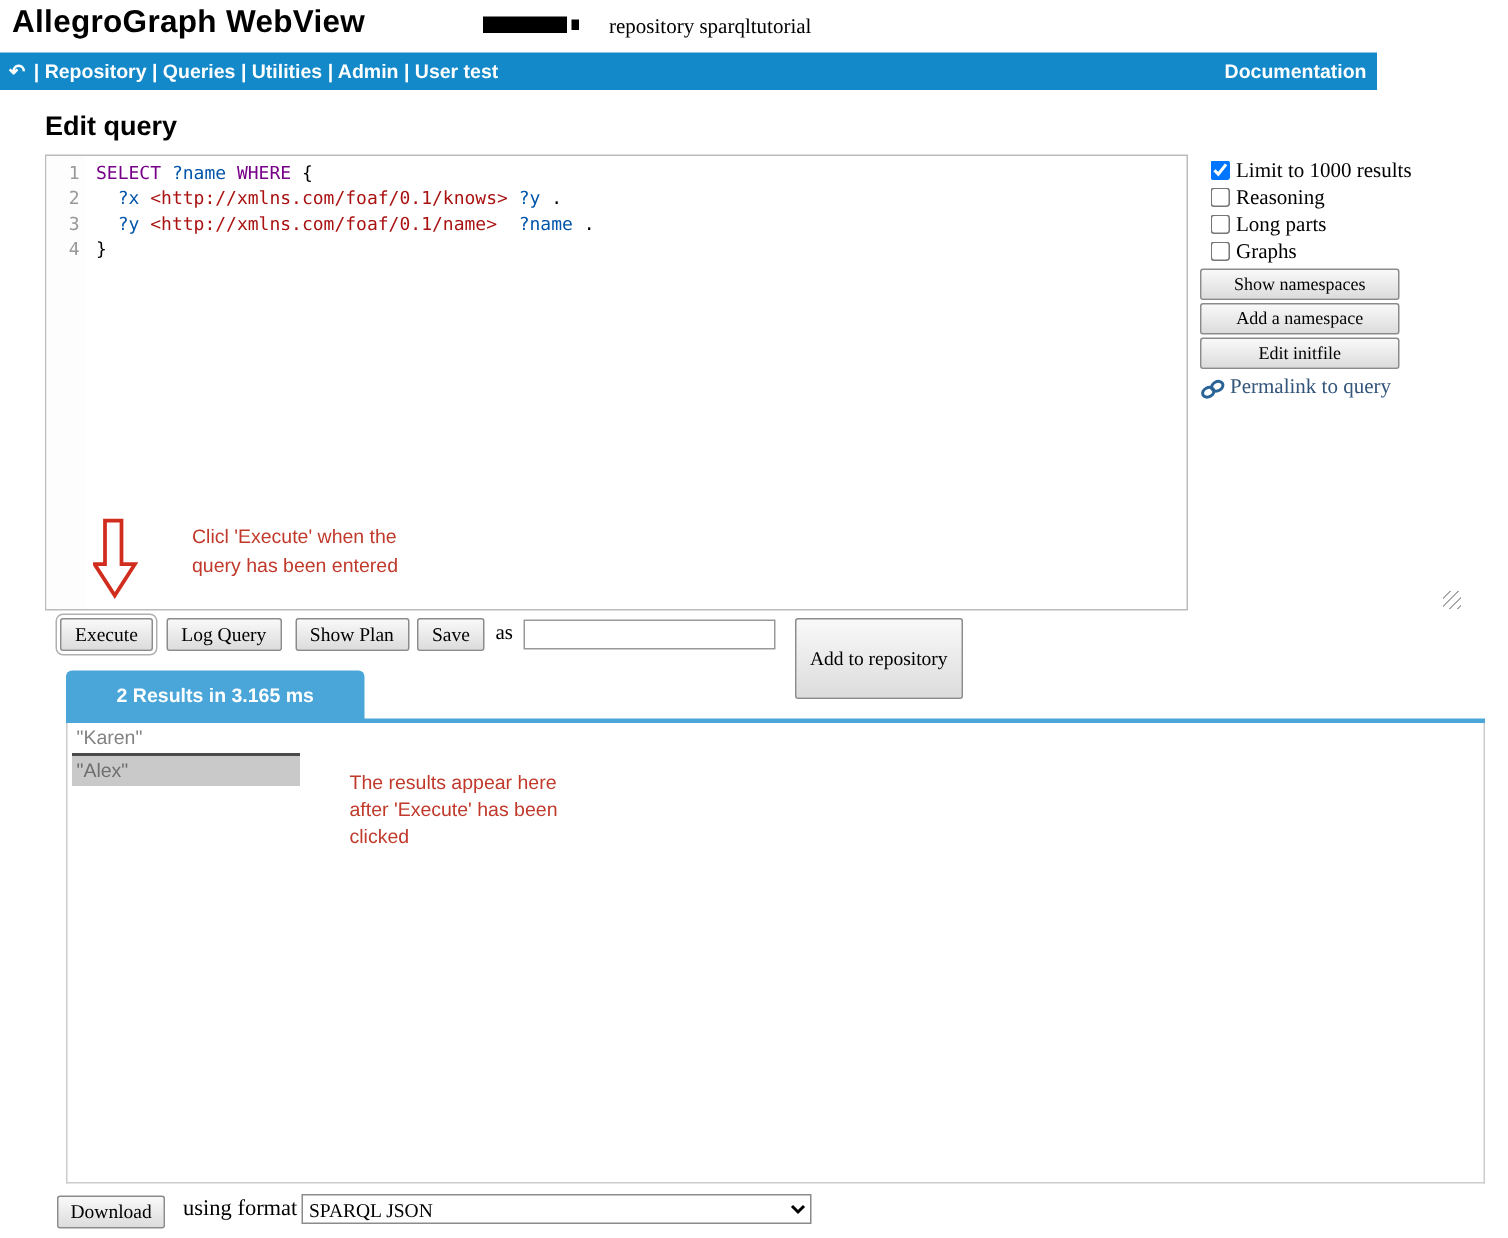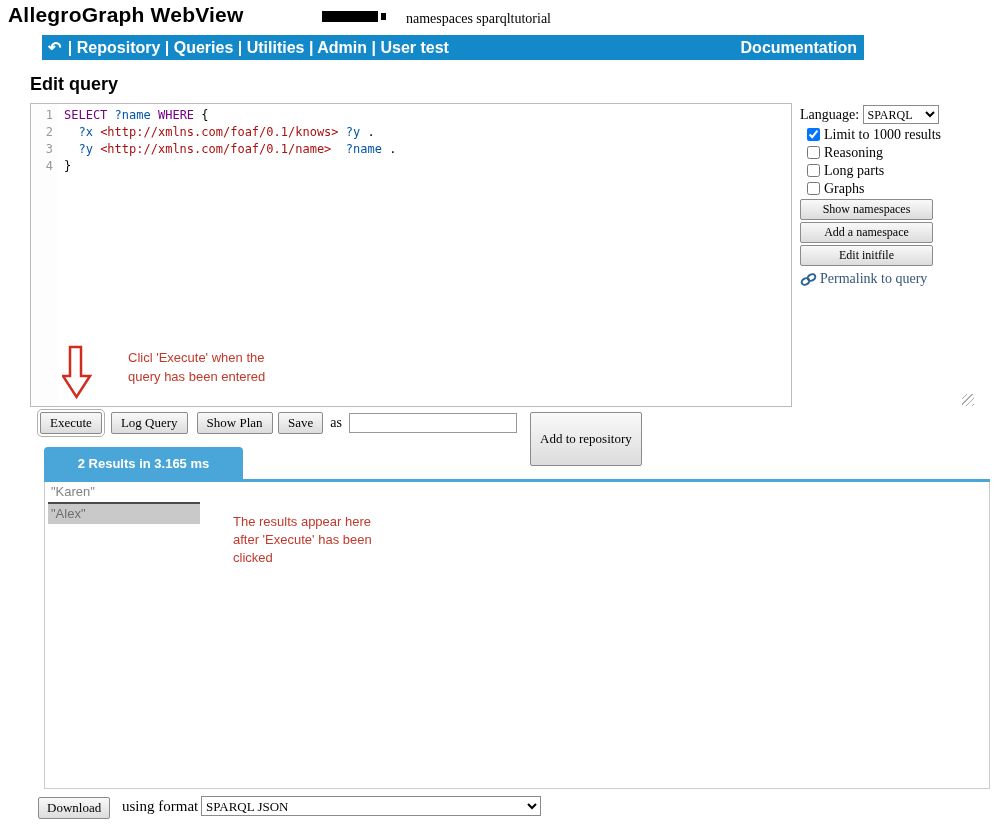--- a/index.html
+++ b/index.html
@@ -15,22 +15,22 @@
   body{
     width:1005px;height:825px;position:relative;background:#fff;
     font-family:"Liberation Sans",sans-serif;color:#000;overflow:hidden;
   }
   
   .app-title{position:absolute;left:8px;top:3px;font-size:21px;font-weight:bold;letter-spacing:.2px;}
   .redact-bar{position:absolute;left:322px;top:11px;width:56px;height:11px;background:#000;}
   .redact-dot{position:absolute;left:381px;top:13px;width:5px;height:7px;background:#000;}
   .repo-label{position:absolute;left:406px;top:11px;font-family:"Liberation Serif",serif;font-size:14px;}
   
-  .nav{position:absolute;left:0;top:35px;width:822px;height:25px;background:var(--nav-blue);
-       color:#fff;font-size:16px;font-weight:bold;line-height:25px;margin-left:42px;}
+  .nav{position:absolute;left:0;top:35px;width:918px;height:25px;background:var(--nav-blue);
+       color:#fff;font-size:13px;font-weight:bold;line-height:25px;}
   .nav-left{position:absolute;left:6px;top:0;white-space:pre;}
   .back-icon{display:inline-block;margin-right:2px;cursor:pointer;font-weight:bold;}
   .nav-item{cursor:pointer;}
   .nav-doc{position:absolute;right:7px;top:0;cursor:pointer;}
   
   .page-title{position:absolute;left:30px;top:74px;font-size:18px;font-weight:bold;}
   
   .editor{position:absolute;left:30px;top:103px;width:762px;height:304px;border:1px solid #bbb;background:#fff;display:flex;}
   .gutter{width:26px;padding:3px 4px 0 0;text-align:right;color:#999;
           font-family:"DejaVu Sans Mono",monospace;font-size:12px;line-height:17px;background:#fdfdfd;}
@@ -88,21 +88,21 @@
   .using-format{position:absolute;left:122px;top:798px;font-family:"Liberation Serif",serif;font-size:15px;}
   .format-select{position:absolute;left:201px;top:796px;width:340px;height:20px;
                  font-family:"Liberation Serif",serif;font-size:13px;border:1px solid #8b8b8b;background:#fff;}
 </style>
 </head>
 <body>
 
 <div class="app-title">AllegroGraph WebView</div>
 <div class="redact-bar"></div>
 <div class="redact-dot"></div>
-<div class="repo-label">namespaces sparqltutorial</div>
+<div class="repo-label">repository sparqltutorial</div>
 
 <div class="nav">
   <div class="nav-left"><span class="back-icon">↶</span><span class="nav-sep"> | </span><span class="nav-item">Repository</span><span class="nav-sep"> | </span><span class="nav-item">Queries</span><span class="nav-sep"> | </span><span class="nav-item">Utilities</span><span class="nav-sep"> | </span><span class="nav-item">Admin</span><span class="nav-sep"> | </span><span class="nav-item">User test</span></div>
   <div class="nav-doc">Documentation</div>
 </div>
 
 <div class="page-title">Edit query</div>
 
 <div class="editor">
   <div class="gutter">
@@ -114,26 +114,20 @@
   <div class="code">
       <div class="code-line"><span class="tok-kw">SELECT</span><span class="tok-pl"> </span><span class="tok-var">?name</span><span class="tok-pl"> </span><span class="tok-kw">WHERE</span><span class="tok-pl"> {</span></div>
       <div class="code-line"><span class="tok-pl">  </span><span class="tok-var">?x</span><span class="tok-pl"> </span><span class="tok-uri">&lt;http://xmlns.com/foaf/0.1/knows&gt;</span><span class="tok-pl"> </span><span class="tok-var">?y</span><span class="tok-pl"> .</span></div>
       <div class="code-line"><span class="tok-pl">  </span><span class="tok-var">?y</span><span class="tok-pl"> </span><span class="tok-uri">&lt;http://xmlns.com/foaf/0.1/name&gt;</span><span class="tok-pl">  </span><span class="tok-var">?name</span><span class="tok-pl"> .</span></div>
       <div class="code-line"><span class="tok-pl">}</span></div>
     </div>
 </div>
 <div class="resize-handle"></div>
 
 <div class="sidebar">
-  <div class="lang-row">
-    <span>Language:</span>
-    <select class="lang-select">
-      <option>SPARQL</option>
-    </select>
-  </div>
   <div>
       <label class="cb-row"><input type="checkbox" checked="" style=""><span>Limit to 1000 results</span></label>
       <label class="cb-row"><input type="checkbox" style=""><span>Reasoning</span></label>
       <label class="cb-row"><input type="checkbox" style=""><span>Long parts</span></label>
       <label class="cb-row"><input type="checkbox" style=""><span>Graphs</span></label>
     </div>
   <div>
       <button class="btn side-btn">Show namespaces</button>
       <button class="btn side-btn">Add a namespace</button>
       <button class="btn side-btn">Edit initfile</button>

